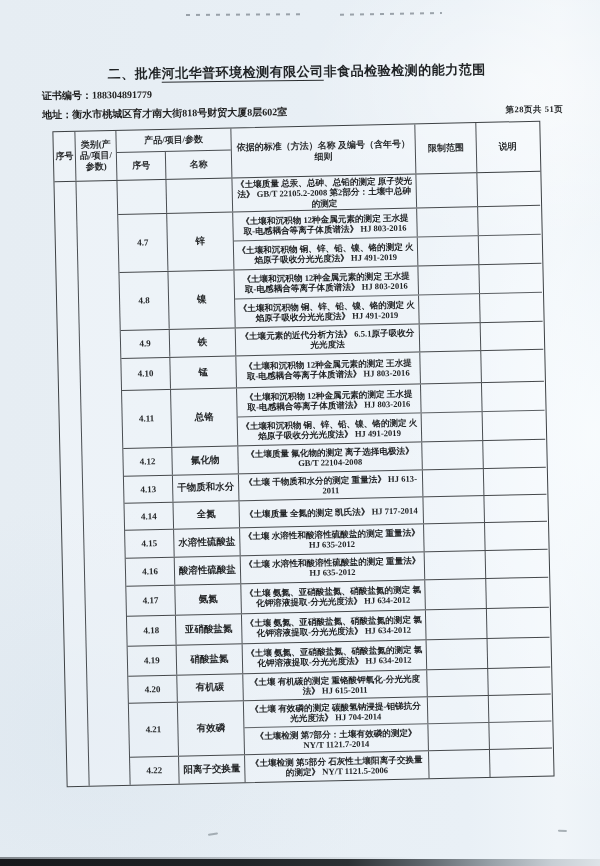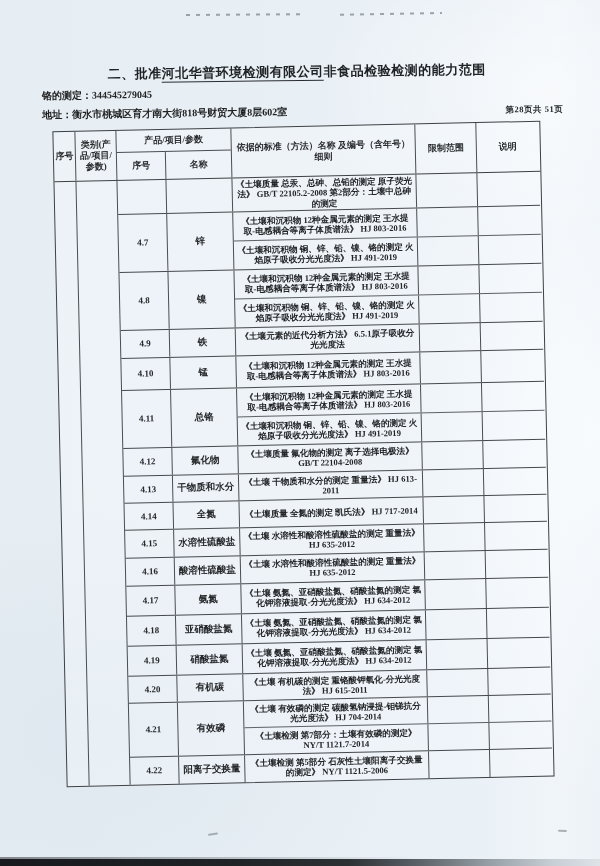--- a/index.html
+++ b/index.html
@@ -84,21 +84,21 @@
 </head>
 <body>
 
 <div class="sheet">
 
   <div class="dash1"></div>
   <div class="dash2"></div>
 
   <div class="title"><span>二、批准</span><span class="company">河北华普环境检测有限公司</span><span>非食品检验检测的能力范围</span></div>
 
-  <div class="cert-line"><span>铬的测定：</span><span>344545279045</span></div>
+  <div class="cert-line"><span>证书编号：</span><span>188304891779</span></div>
 
   <div class="addr-row">
     <div class="addr"><span>地址：</span><span>衡水市桃城区育才南大街818号财贸大厦8层602室</span></div>
     <div class="pageno">第28页共 51页</div>
   </div>
 
   <div class="cap-table">
     <div class="thead">
       <div class="hc w-seq">序号</div>
       <div class="hc w-cat">类别(产品/项目/参数)</div>

